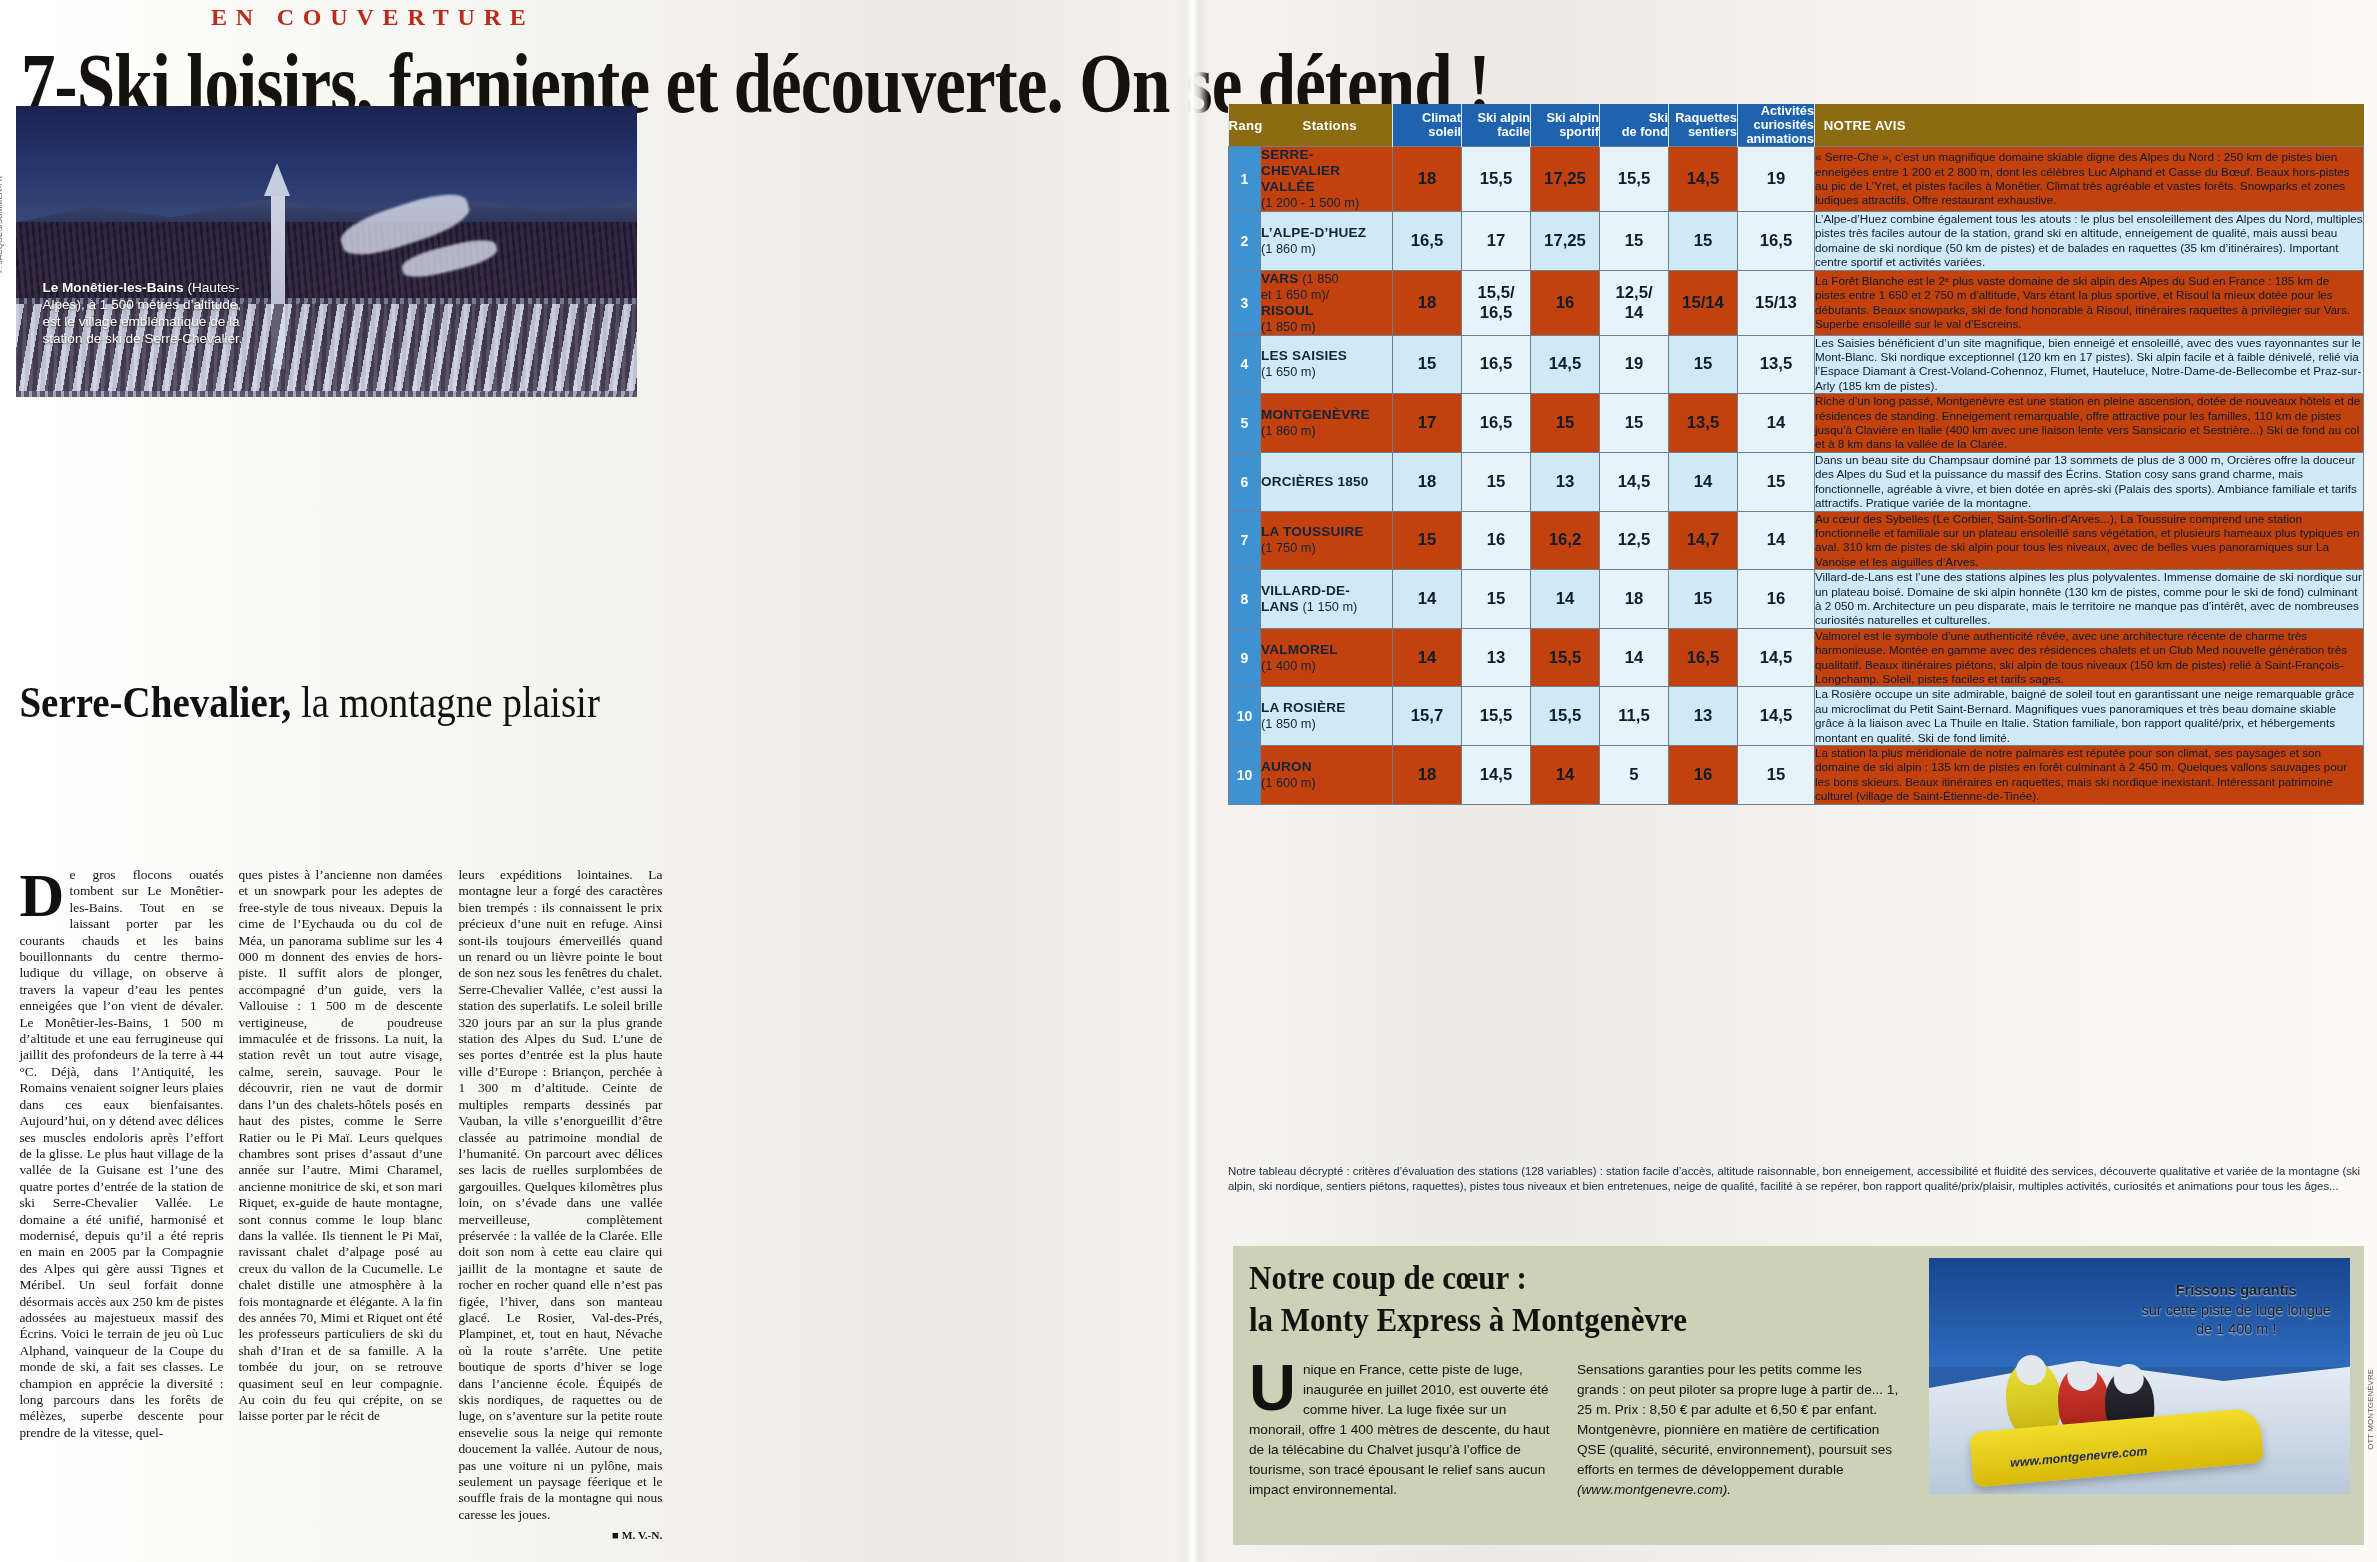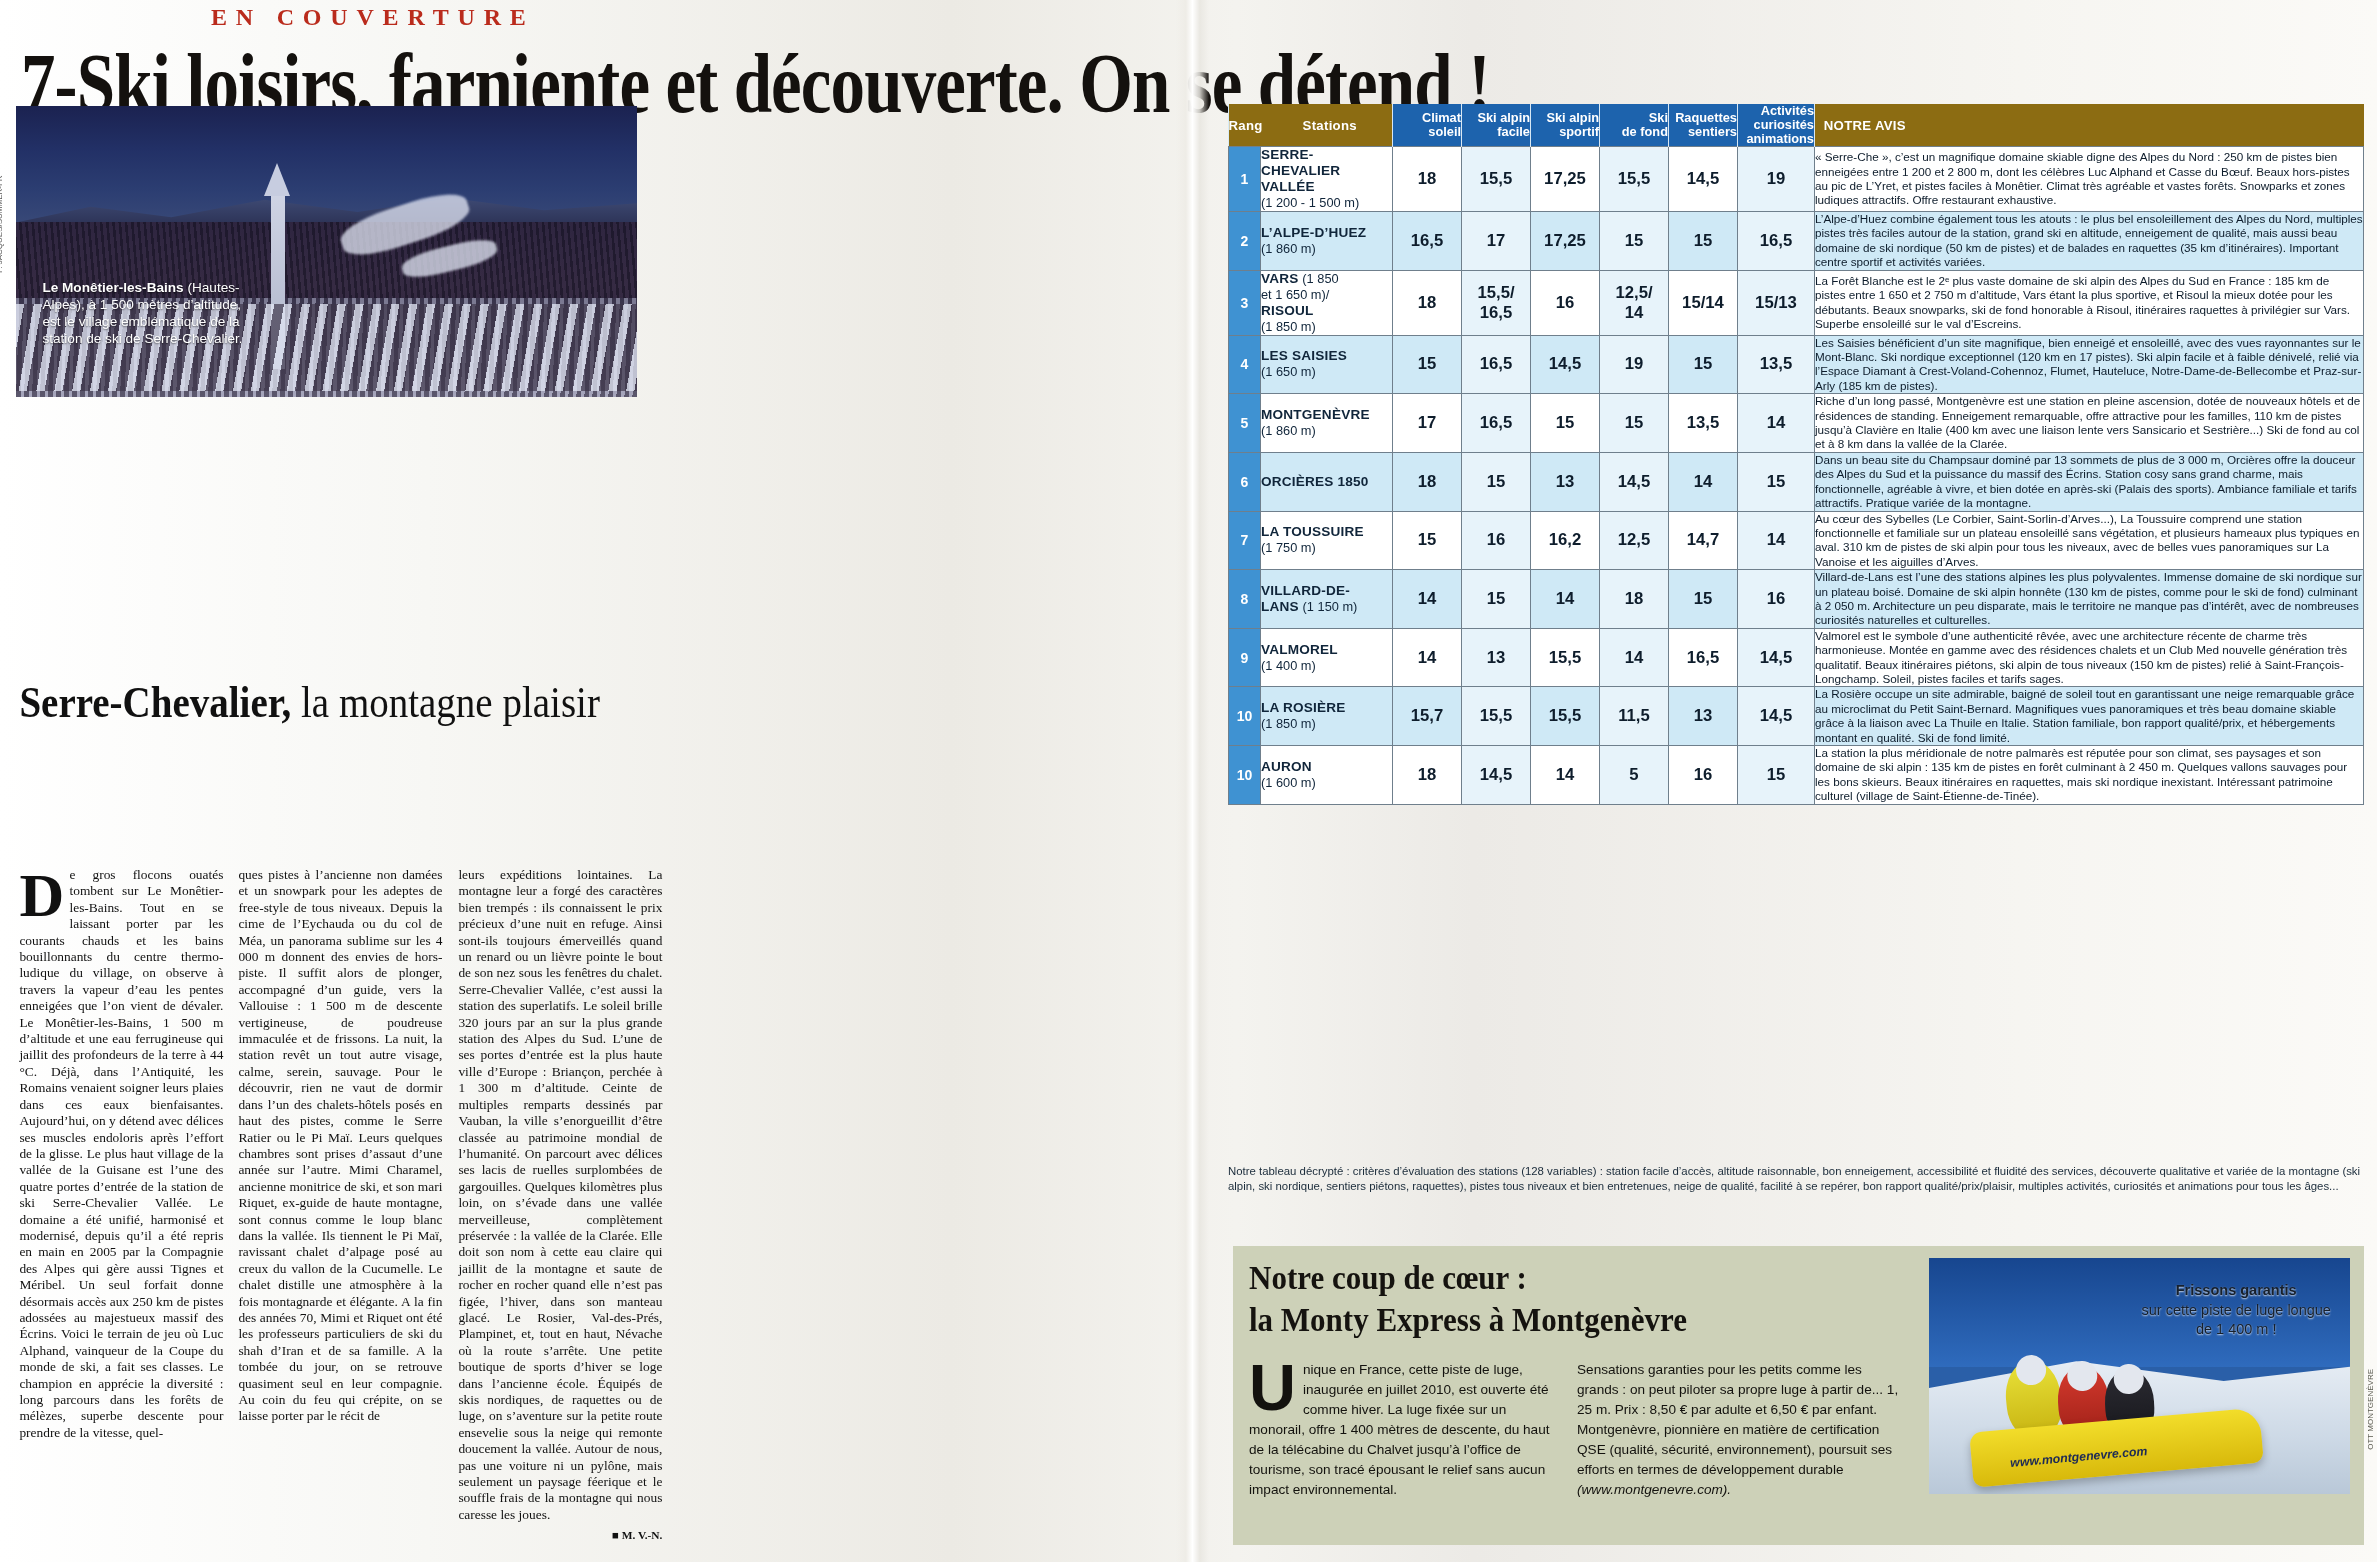--- a/index.html
+++ b/index.html
@@ -123,21 +123,21 @@
 
   td.rangcell{background:#3f92d2;color:#fff;text-align:center;font-size:14px;
     font-weight:700;width:32px;}
   td.stationcell{width:132px;padding:5.3px 5.3px 5.3px 8px;font-size:13.6px;line-height:16px;color:#10253a;}
   td.stationcell b{font-weight:700;letter-spacing:0.2px;}
   td.stationcell .alt{font-weight:400;font-size:12.8px;}
   td.score{width:69px;text-align:center;font-size:16.7px;font-weight:700;color:#0e1d2c;}
   td.score.alt{background:rgba(255,255,255,.38);}
   td.avis{padding:6.2px 8px 6.2px 8.8px;font-size:11.7px;line-height:14.4px;color:#0d1c2b;text-align:left;}
 
-  tr.band-a td{background:#ffffff;}
+  tr.band-a td{background:#c2410c;}
   tr.band-b td{background:#cfe9f6;}
   tr.band-a td.rangcell,tr.band-b td.rangcell{background:#3f92d2;}
   tr.band-a td.score.alt,tr.band-b td.score.alt{background:rgba(255,255,255,.42);}
 
   .tablenote{
     position:absolute;left:1228px;top:1164px;width:1136px;
     font-size:11.4px;line-height:14.5px;color:#1a2b3a;
   }
 
   

